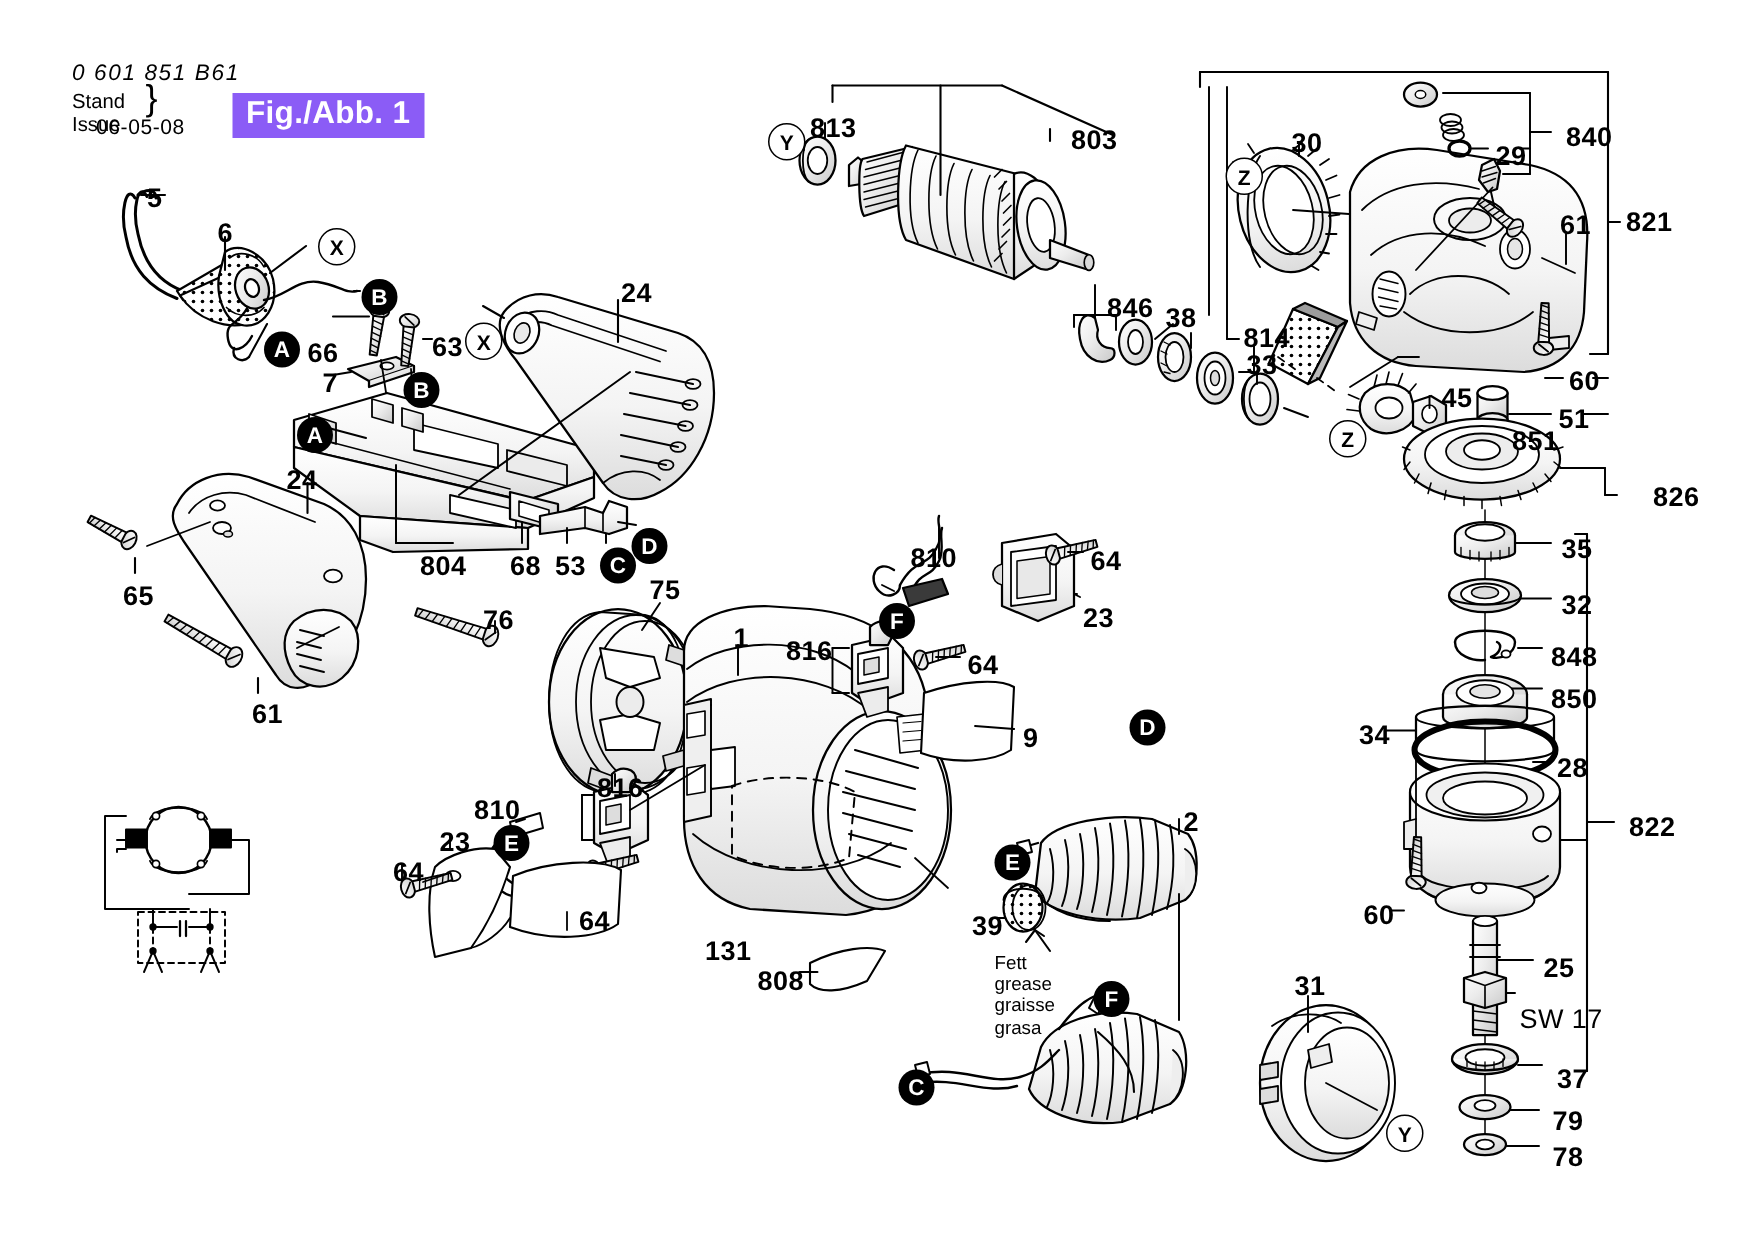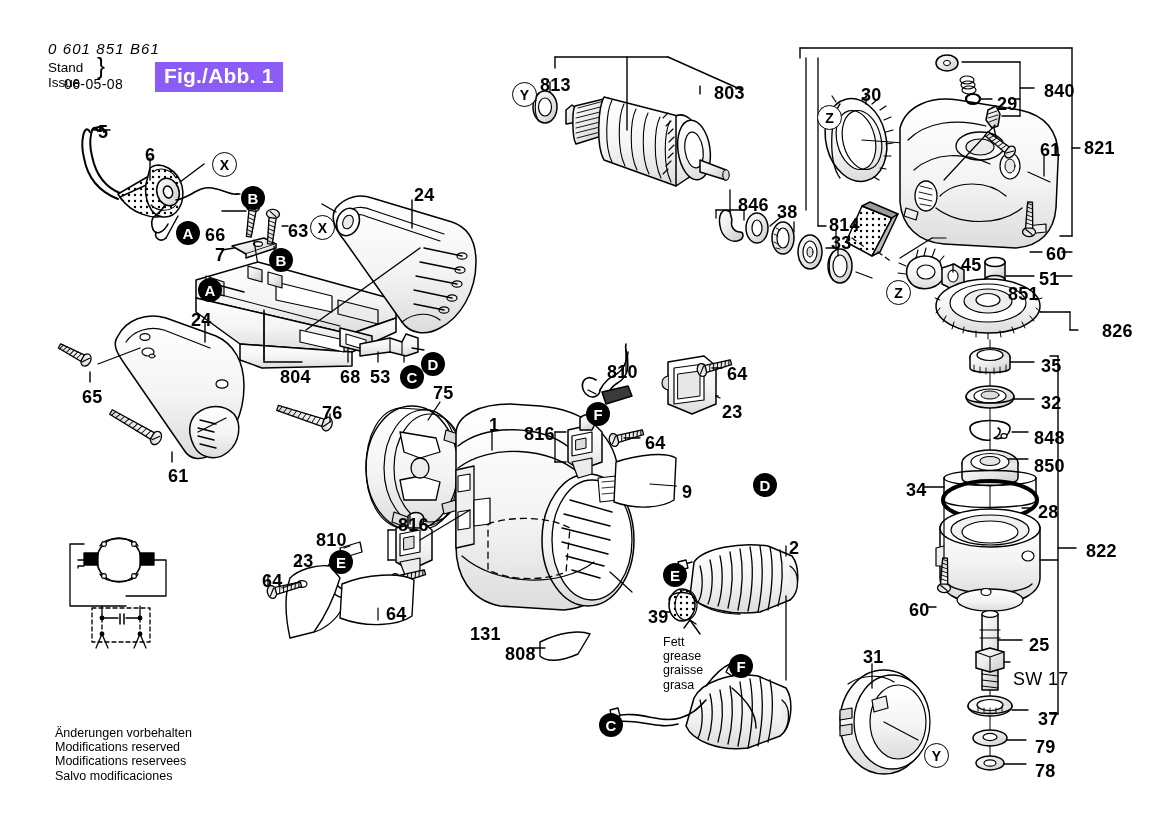--- a/index.html
+++ b/index.html
@@ -44,26 +44,20 @@
 
   <div class="hdr" id="standissue">
     <div>Stand</div>
     <div>Issue</div>
     <span class="brace">}</span>
   </div>
   <div id="datecode">06-05-08</div>
 
   <div id="figbox">Fig./Abb. 1</div>
 
-  <div id="footnote">
-    <div>Änderungen vorbehalten</div>
-    <div>Modifications reserved</div>
-    <div>Modifications reservees</div>
-    <div>Salvo modificaciones</div>
-  </div>
 
   <div id="greaselbl">
     <div>Fett</div>
     <div>grease</div>
     <div>graisse</div>
     <div>grasa</div>
   </div>
 
   <svg id="art" viewBox="0 0 1169 826">
     <defs>

